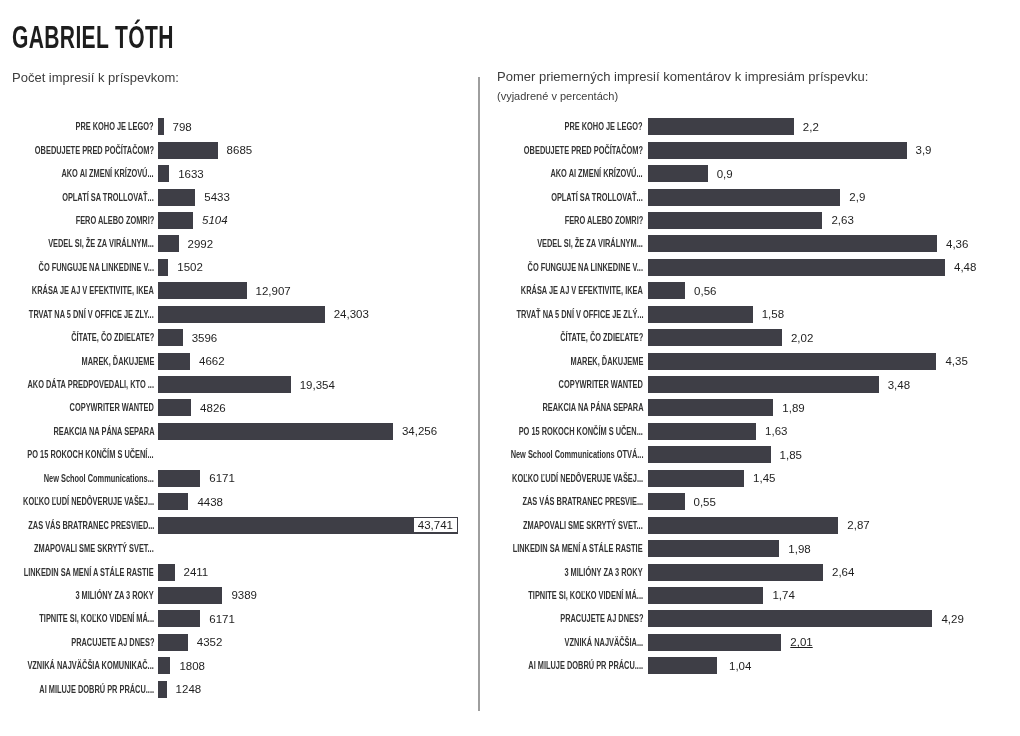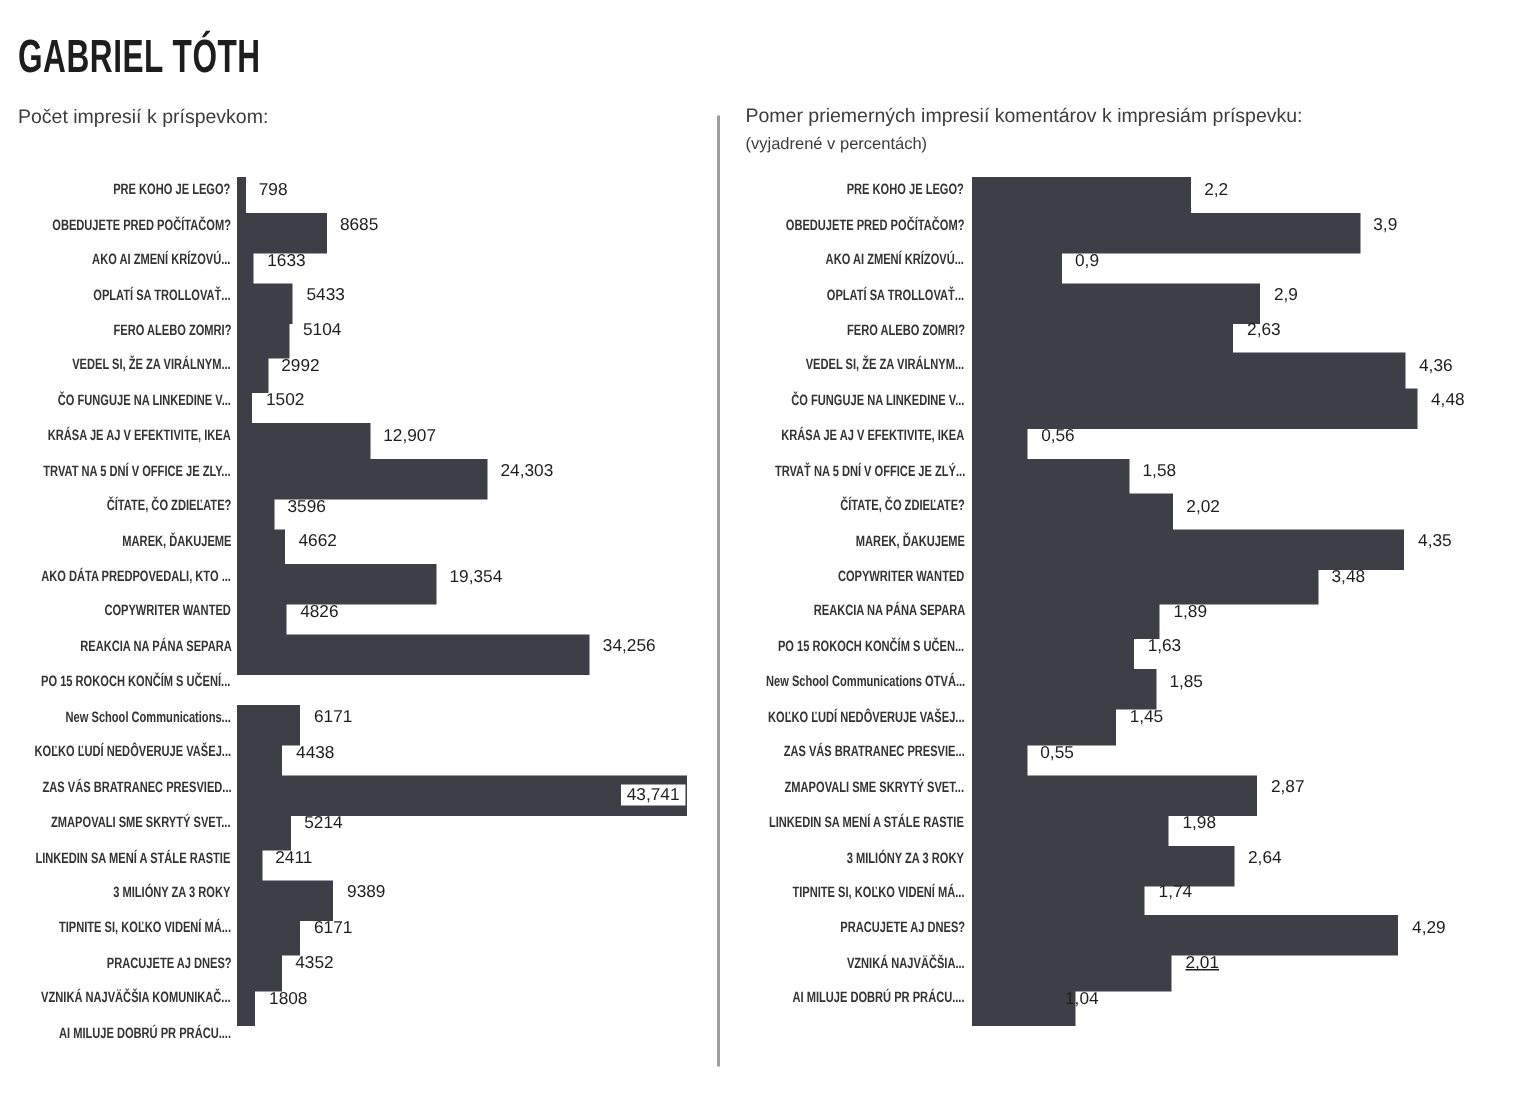--- a/index.html
+++ b/index.html
@@ -36,21 +36,21 @@
   .cat{
     display:flex;justify-content:flex-end;align-items:center;
     font-size:10px;font-weight:bold;color:var(--category-text,#333333);
     overflow:visible;
   }
   #left-rows .cat{width:142px;padding-right:4px;flex:none;}
   #right-rows .cat{width:146px;padding-right:5px;flex:none;}
   .cat span{white-space:nowrap;transform:scaleX(0.74);transform-origin:100% 50%;}
   .area{position:relative;flex:1;height:17px;}
   .bar{
-    position:absolute;left:0;top:0;height:27px;
+    position:absolute;left:0;top:0;height:17px;
     background:var(--bar,#3E3E46);
     text-align:center;
   }
   .val{
     position:absolute;top:50%;transform:translateY(-50%);
     font-size:11.5px;color:var(--value-text,#1e1e1e);white-space:nowrap;
   }
   .val.inside{
     left:auto;right:1px;background:#ffffff;padding:1px 4px;
   }
@@ -100,21 +100,21 @@
             <div class="bar" style="width: 37.3px;"></div>
             <span class="val" style="left: 46.3px;">5433</span>
           </div>
         </div>
         <div class="row">
           <div class="cat">
             <span>FERO ALEBO ZOMRI?</span>
           </div>
           <div class="area">
             <div class="bar" style="width: 35px;"></div>
-            <span class="val" style="left: 44px;">5104</span>
+            <span class="val" style="left: 44px; font-style: italic;">5104</span>
           </div>
         </div>
         <div class="row">
           <div class="cat">
             <span>VEDEL SI, ŽE ZA VIRÁLNYM...</span>
           </div>
           <div class="area">
             <div class="bar" style="width: 20.5px;"></div>
             <span class="val" style="left: 29.5px;">2992</span>
           </div>
@@ -221,24 +221,20 @@
           <div class="area">
             <div class="bar" style="width: 300px;">
               <span class="val inside">43,741</span>
             </div>
           </div>
         </div>
         <div class="row">
           <div class="cat">
             <span>ZMAPOVALI SME SKRYTÝ SVET...</span>
           </div>
-          <div class="area">
-            <div class="bar" style="width: 35.8px;"></div>
-            <span class="val" style="left: 44.8px;">5214</span>
-          </div>
         </div>
         <div class="row">
           <div class="cat">
             <span>LINKEDIN SA MENÍ A STÁLE RASTIE</span>
           </div>
           <div class="area">
             <div class="bar" style="width: 16.5px;"></div>
             <span class="val" style="left: 25.5px;">2411</span>
           </div>
         </div>
@@ -274,20 +270,24 @@
             <span>VZNIKÁ NAJVÄČŠIA KOMUNIKAČ...</span>
           </div>
           <div class="area">
             <div class="bar" style="width: 12.4px;"></div>
             <span class="val" style="left: 21.4px;">1808</span>
           </div>
         </div>
         <div class="row">
           <div class="cat">
             <span>AI MILUJE DOBRÚ PR PRÁCU....</span>
+          </div>
+          <div class="area">
+            <div class="bar" style="width: 8.6px;"></div>
+            <span class="val" style="left: 17.6px;">1248</span>
           </div>
         </div>
       </div>
   </section>
 
   <section>
     <div class="chart-title rtitle">Pomer priemerných impresií komentárov k impresiám príspevku:</div>
     <div class="rsub">(vyjadrené v percentách)</div>
     <div class="rows" id="right-rows">
         <div class="row">
@@ -496,18 +496,18 @@
             <div class="bar" style="width: 133.3px;"></div>
             <span class="val" style="left: 142.3px; text-decoration: underline;">2,01</span>
           </div>
         </div>
         <div class="row">
           <div class="cat">
             <span>AI MILUJE DOBRÚ PR PRÁCU....</span>
           </div>
           <div class="area">
             <div class="bar" style="width: 68.9px;"></div>
-            <span class="val" style="left: 62px;">1,04</span>
+            <span class="val" style="left: 81px;">1,04</span>
           </div>
         </div>
       </div>
   </section>
 </div>
 
 </body></html>

